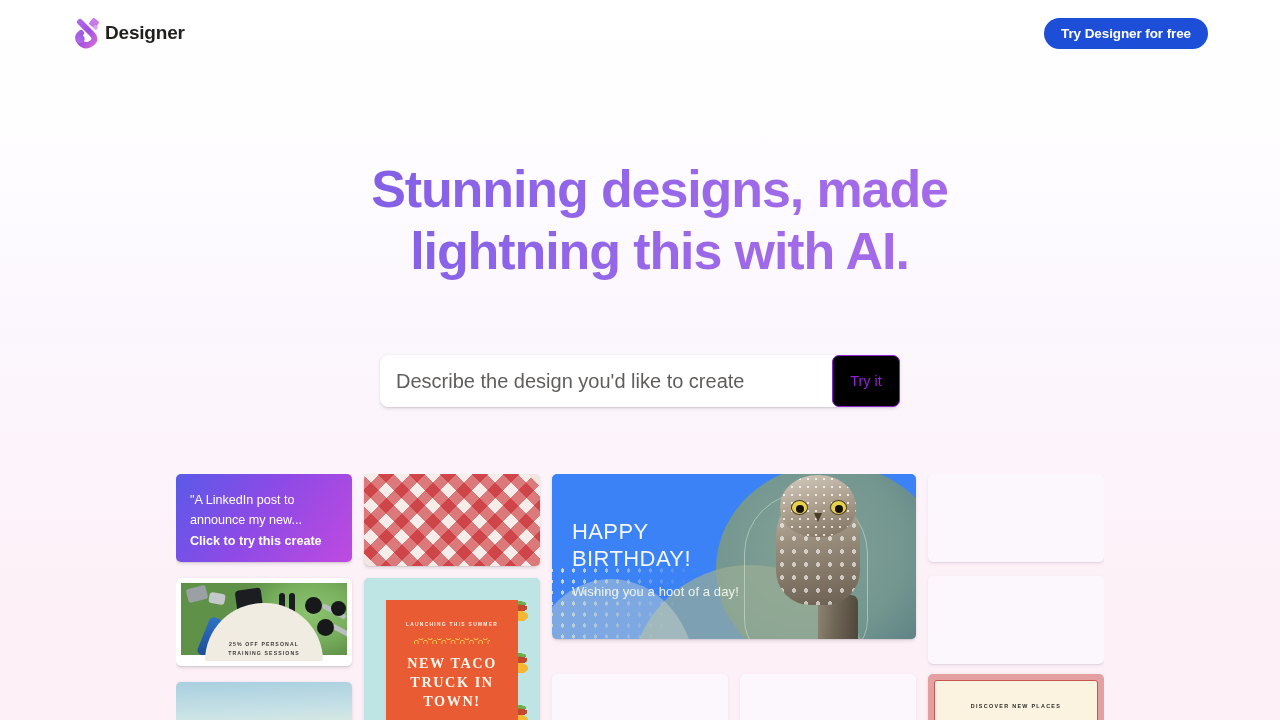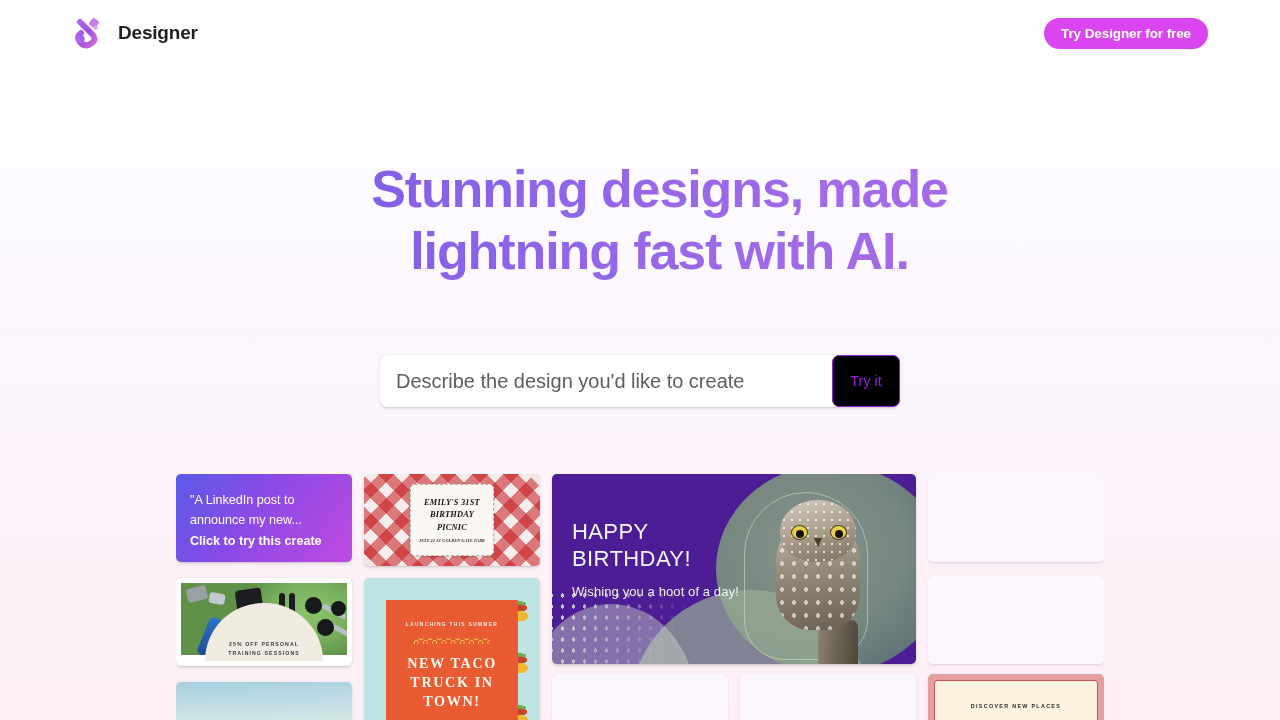--- a/index.html
+++ b/index.html
@@ -20,30 +20,30 @@
     position: relative;
   }
 
   
   .header {
     position: absolute; top: 0; left: 0;
     width: 1280px; height: 66px;
     display: flex; align-items: center;
     padding: 0 72px;
   }
-  .brand { display: flex; align-items: center; gap: 16px; }
+  .brand { display: flex; align-items: center; gap: 3px; }
   .logo-wrap { width: 30px; height: 32px; position: relative; }
   .brand-name {
     font-size: 19px; font-weight: bold; color: #201f1e;
     letter-spacing: -0.2px;
   }
   .cta-top {
     position: absolute; right: 72px; top: 18px;
     height: 31px; padding: 0 17px;
-    background: #d946ef;
+    background: #1d4ed8;
     border: none; border-radius: 16px;
     color: #ffffff; font-size: 13.5px; font-weight: bold;
     font-family: "Liberation Sans", sans-serif;
     cursor: pointer;
     display: flex; align-items: center; justify-content: center;
     letter-spacing: -0.1px;
   }
 
   
   .hero {
@@ -154,22 +154,22 @@
   }
   .picnic-label .l2 {
     font-family: "Liberation Serif", serif;
     font-weight: bold; font-style: italic;
     font-size: 4.2px; color: #2b2b2b; letter-spacing: 0.1px;
     margin-top: 4px; text-align: center;
   }
 
   
   .c-owl {
-    left: 376px; top: 0; width: 364px; height: 190px;
-    background: #4c1d95;
+    left: 376px; top: 0; width: 364px; height: 165px;
+    background: #3b82f6;
   }
   .owl-blob-a {
     position: absolute; right: -30px; top: -10px;
     width: 230px; height: 210px; border-radius: 50%;
     background: radial-gradient(ellipse at 40% 40%, #8fa686 0%, #7d9a7d 50%, #4e6e66 100%);
     opacity: 0.85;
   }
   .owl-blob-b {
     position: absolute; left: 78px; bottom: -46px;
     width: 240px; height: 120px;
@@ -387,44 +387,38 @@
       </svg>
     </span>
     <span class="brand-name">Designer</span>
   </div>
   <button class="cta-top">Try Designer for free</button>
 </div>
 
 <div class="hero">
   <h1>
     <span>Stunning designs, made</span><br>
-    <span>lightning fast with AI.</span>
+    <span>lightning this with AI.</span>
   </h1>
 </div>
 
 <div class="search-row">
   <input class="search-input" type="text" placeholder="Describe the design you'd like to create" style="">
   <button class="try-it">Try it</button>
 </div>
 
 <div class="gallery">
 
   <div class="card c-prompt">
     <div class="q">"A LinkedIn post to announce my new...</div>
     <div class="click">Click to try this create</div>
   </div>
 
   <div class="card c-picnic">
     <div class="ging"></div>
-    <div class="picnic-label">
-      <div class="l1">EMILY'S 31ST</div>
-      <div class="l1">BIRTHDAY</div>
-      <div class="l1">PICNIC</div>
-      <div class="l2">JULY 22 AT GOLDEN GATE PARK</div>
-    </div>
   </div>
 
   <div class="card c-owl">
     <div class="owl-blob-a"></div>
     <div class="owl-blob-b"></div>
     <div class="owl-blob-c"></div>
     <div class="owl-dots"></div>
     <div class="owl-arc"></div>
     <div class="owl-img">
       <div class="owl-perch"></div>

